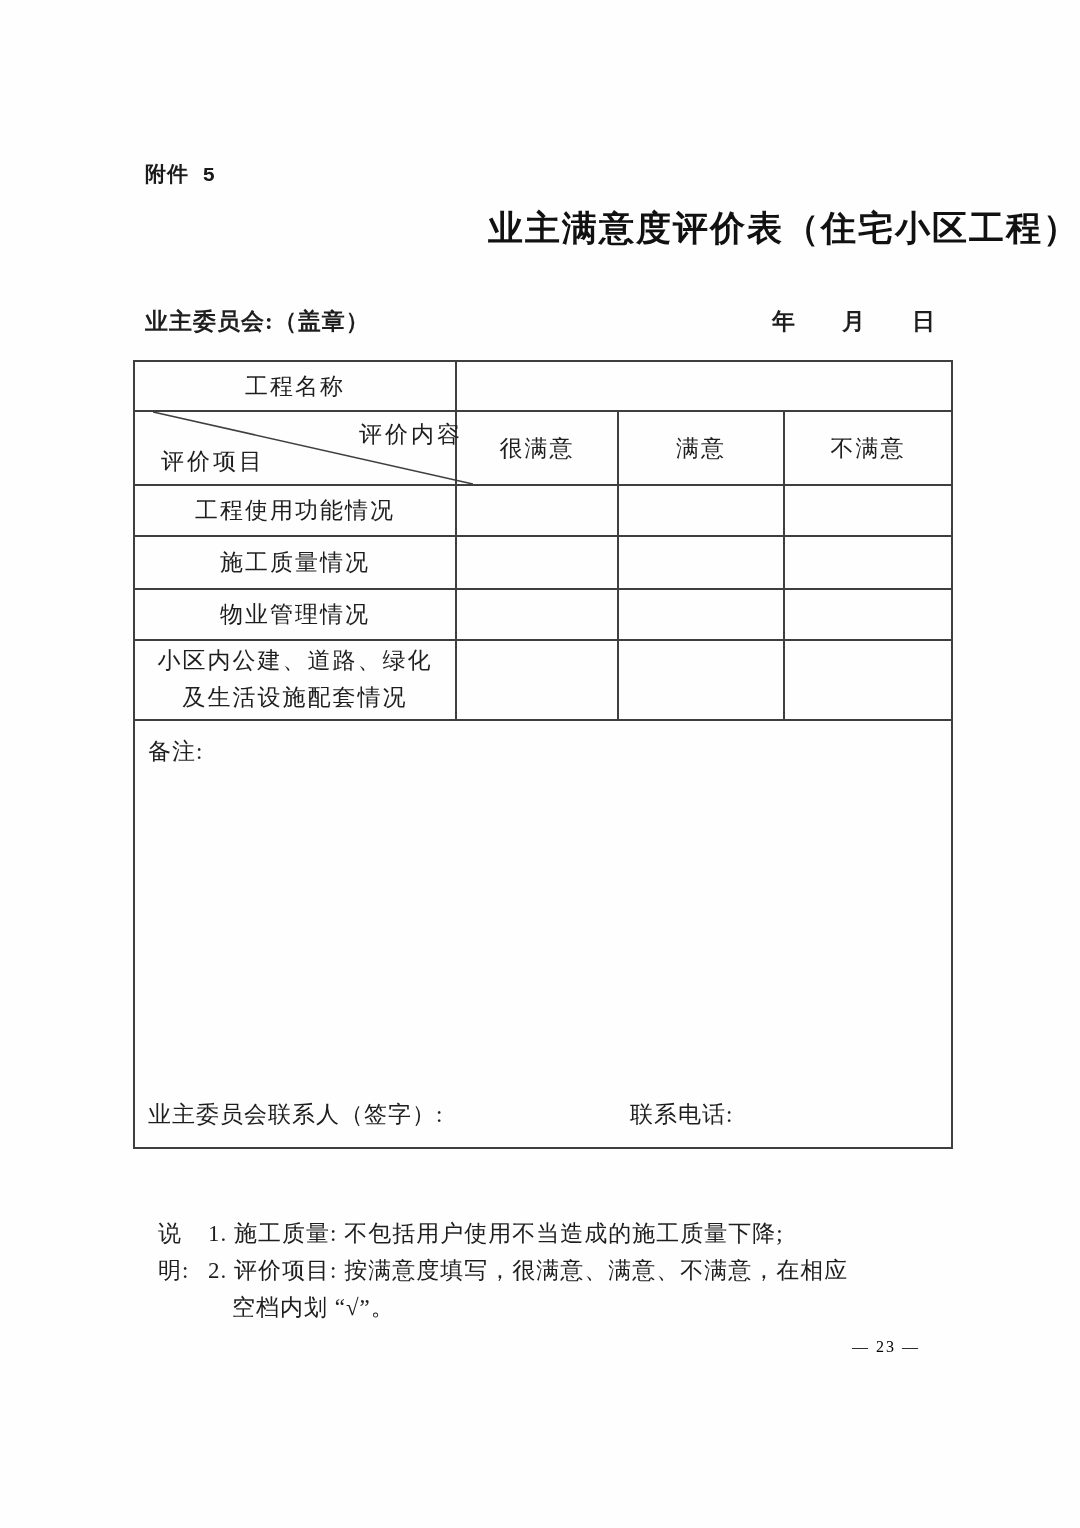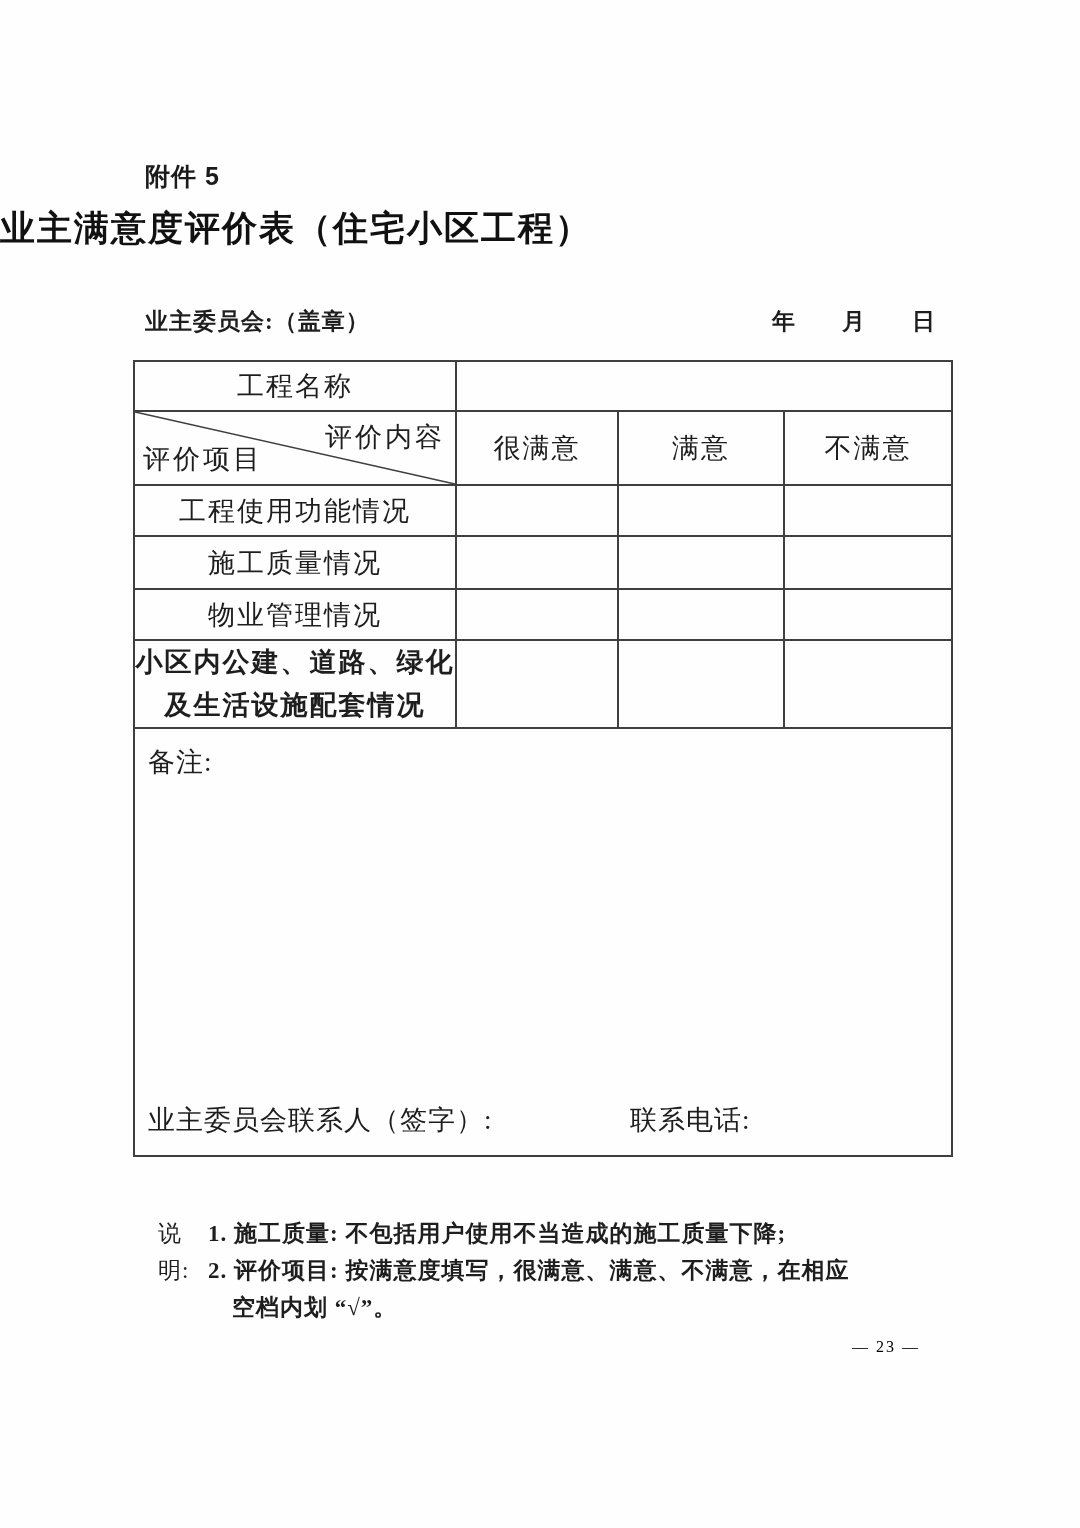--- a/index.html
+++ b/index.html
@@ -8,59 +8,59 @@
     position:relative;
     width:1080px; height:1528px;
     margin:0 auto;
     background:#fefefe;
     color:#1e1e1e;
     font-family:"Liberation Serif","DejaVu Serif",serif;
     overflow:hidden;
   }
   .attachment {
     position:absolute; left:145px; top:160px;
-    font-family:Liberation Sans, sans-serif;
-    font-weight:700; font-size:25px; color:#1b1b1b;
+    font-family:Liberation Mono, monospace;
+    font-weight:700; font-size:21px; color:#1b1b1b;
     letter-spacing:1px;
   }
   .form-title {
     position:absolute; left:0; right:0; top:205px;
-    text-align:left;
+    text-align:right;
     font-size:35px; font-weight:700; letter-spacing:2px;
     color:#111;
   }
   .committee-row {
     position:absolute; left:145px; right:132px; top:306px;
     display:flex; justify-content:space-between; align-items:baseline;
     font-size:23px; letter-spacing:1px;font-weight:bold;
   }
   .date-group { display:flex; gap:46px; margin-right:12px; }
   table.eval {
     position:absolute; left:133px; top:360px;
     width:818px;
     border-collapse:collapse;
     table-layout:fixed;
-    font-size:27px;
+    font-size:23px;
   }
   table.eval td {
     border:2px solid #3f3f3f;
     text-align:center; vertical-align:middle;
     letter-spacing:2px;
     padding:0;
   }
   td.h-project { height:50px; }
   td.h-header  { height:72px; }
   td.h-row     { height:51px; }
   td.h-row-b   { height:53px; }
   td.h-row-tall{ height:80px; line-height:1.6; }
   td.h-big     { height:428px; }
-  .pre { white-space:pre-line;font-weight:bold; }
+  .pre { white-space:pre-line; }
   
   td.corner { position:relative; padding:0; }
-  .corner-inner { position:relative; width:100%; height:72px; }
+  .corner-inner { position:relative; width:100%; height:72px;margin-left:18px; }
   .corner-inner svg { position:absolute; inset:0; width:100%; height:100%; display:block; }
   .corner-top { position:absolute; top:7px; right:10px; letter-spacing:3px; }
   .corner-bottom { position:absolute; bottom:7px; left:8px; letter-spacing:3px; }
   
   .bigcell { position:relative; width:100%; height:424px; text-align:right;font-family:Liberation Serif, serif; }
   .remarks-label { position:absolute; top:14px; left:13px; letter-spacing:1px; }
   .contact-label { position:absolute; bottom:16px; left:13px; letter-spacing:1px; }
   .phone-label   { position:absolute; bottom:16px; left:495px; letter-spacing:1px; }
   
   .notes {

